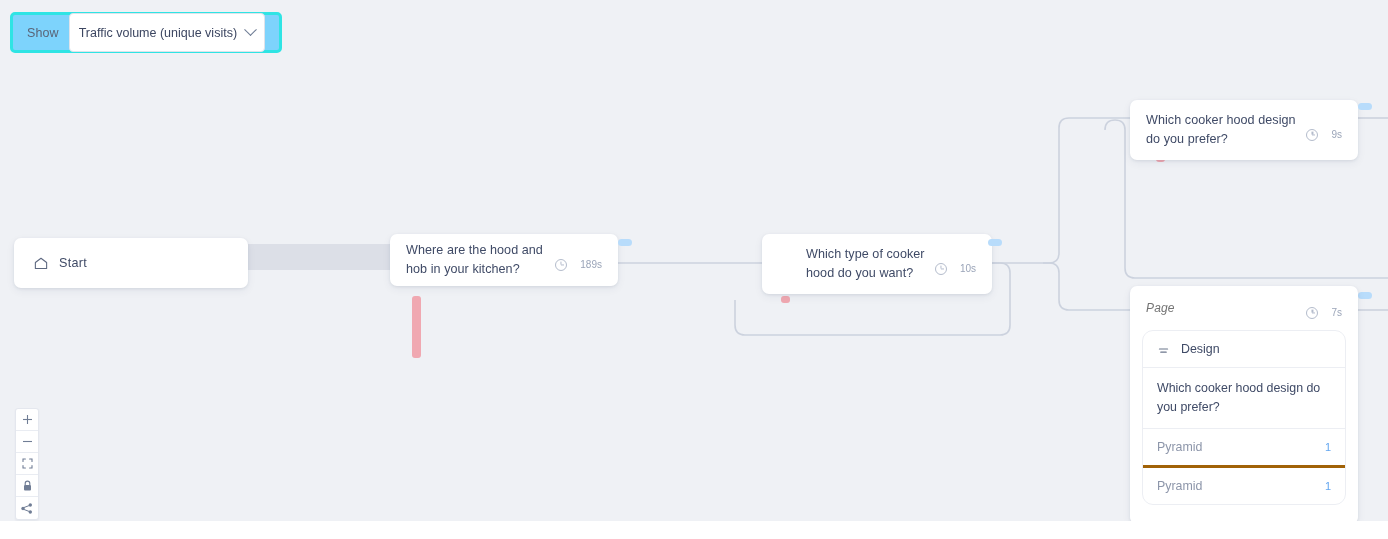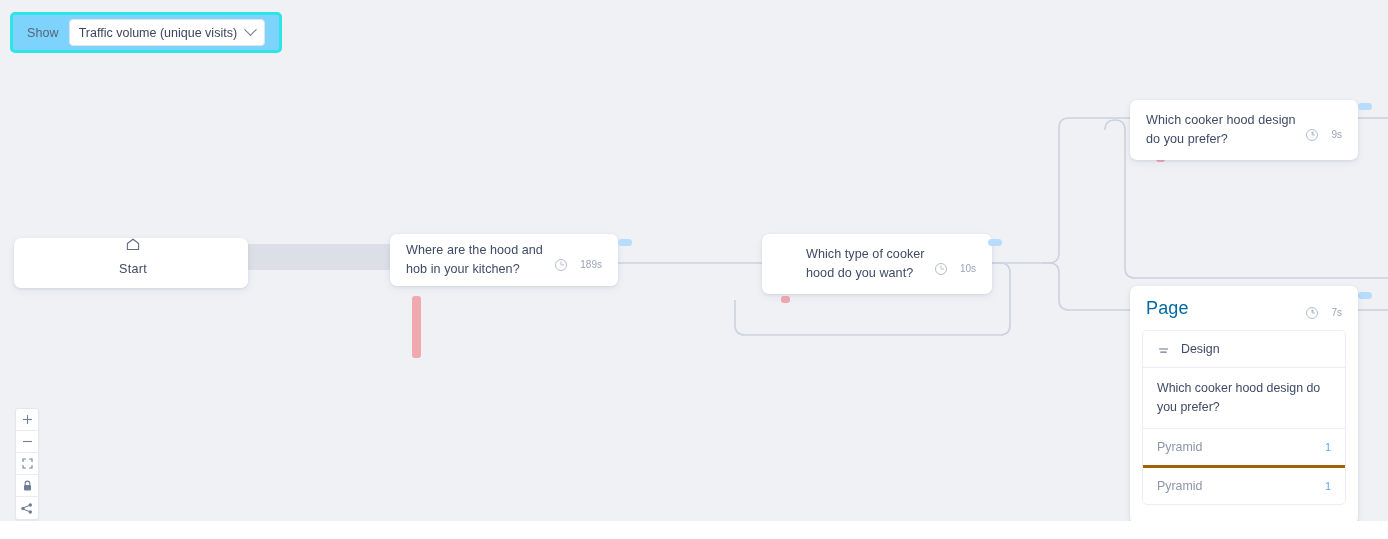--- a/index.html
+++ b/index.html
@@ -33,21 +33,21 @@
     border: 3px solid #2fe4e4;
     border-radius: 5px;
     z-index: 60;
   }
   #show-bar .show-label {
     font-size: 12.5px;
     color: #5a6477;
     letter-spacing: .1px;
   }
   #show-select {
-    height: 27px;
+    height: 39px;
     display: flex;
     align-items: center;
     gap: 9px;
     padding: 0 9px;
     border: 1px solid #dfe3ea;
     border-radius: 4px;
     background: #ffffff;
     font-size: 12.5px;
     color: #3c4661;
     white-space: nowrap;
@@ -110,21 +110,21 @@
     transform-origin: 0 0;
   }
   .clock::before { width: 1.1px; height: 3.4px; transform: translate(-50%,-100%); }
   .clock::after  { width: 3px; height: 1.1px; transform: translate(0,-50%); }
 
   
   #node-start {
     left: 14px; top: 238px;
     width: 234px; height: 50px;
   }
-  #node-start .node-inner { padding-left: 20px; gap: 11px; flex-direction: column; }
+  #node-start .node-inner { padding-left: 20px; gap: 11px; }
   .home-icon { width: 14px; height: 13px; flex: none; }
   .start-label {
     font-size: 12.6px;
     color: #3f4a66;
     letter-spacing: .3px;
   }
 
   
   #node-q1 { left: 390px; top: 234px; width: 228px; height: 52px; }
   #node-q2 { left: 762px; top: 234px; width: 230px; height: 60px; padding-left: 28px; }
@@ -159,28 +159,29 @@
     z-index: 30;
   }
   #page-head {
     height: 44px;
     display: flex;
     align-items: center;
     padding: 0 16px;
   }
   #page-head .title {
     flex: 1;
-    font-size: 18px;
-    color: #0369a1;
+    font-size: 12px;
+    color: #737373;
     letter-spacing: .15px;
+    font-style: italic;
   }
   .page-body {
     margin: 0 12px;
     border: 1px solid #eceef3;
-    border-radius: 5px;
+    border-radius: 11px;
     overflow: hidden;
   }
   .pb-row {
     padding: 11px 14px;
     border-bottom: 1px solid #eceef3;
   }
   .pb-row:last-child { border-bottom: none; }
   .pb-design {
     display: flex;
     align-items: center;

